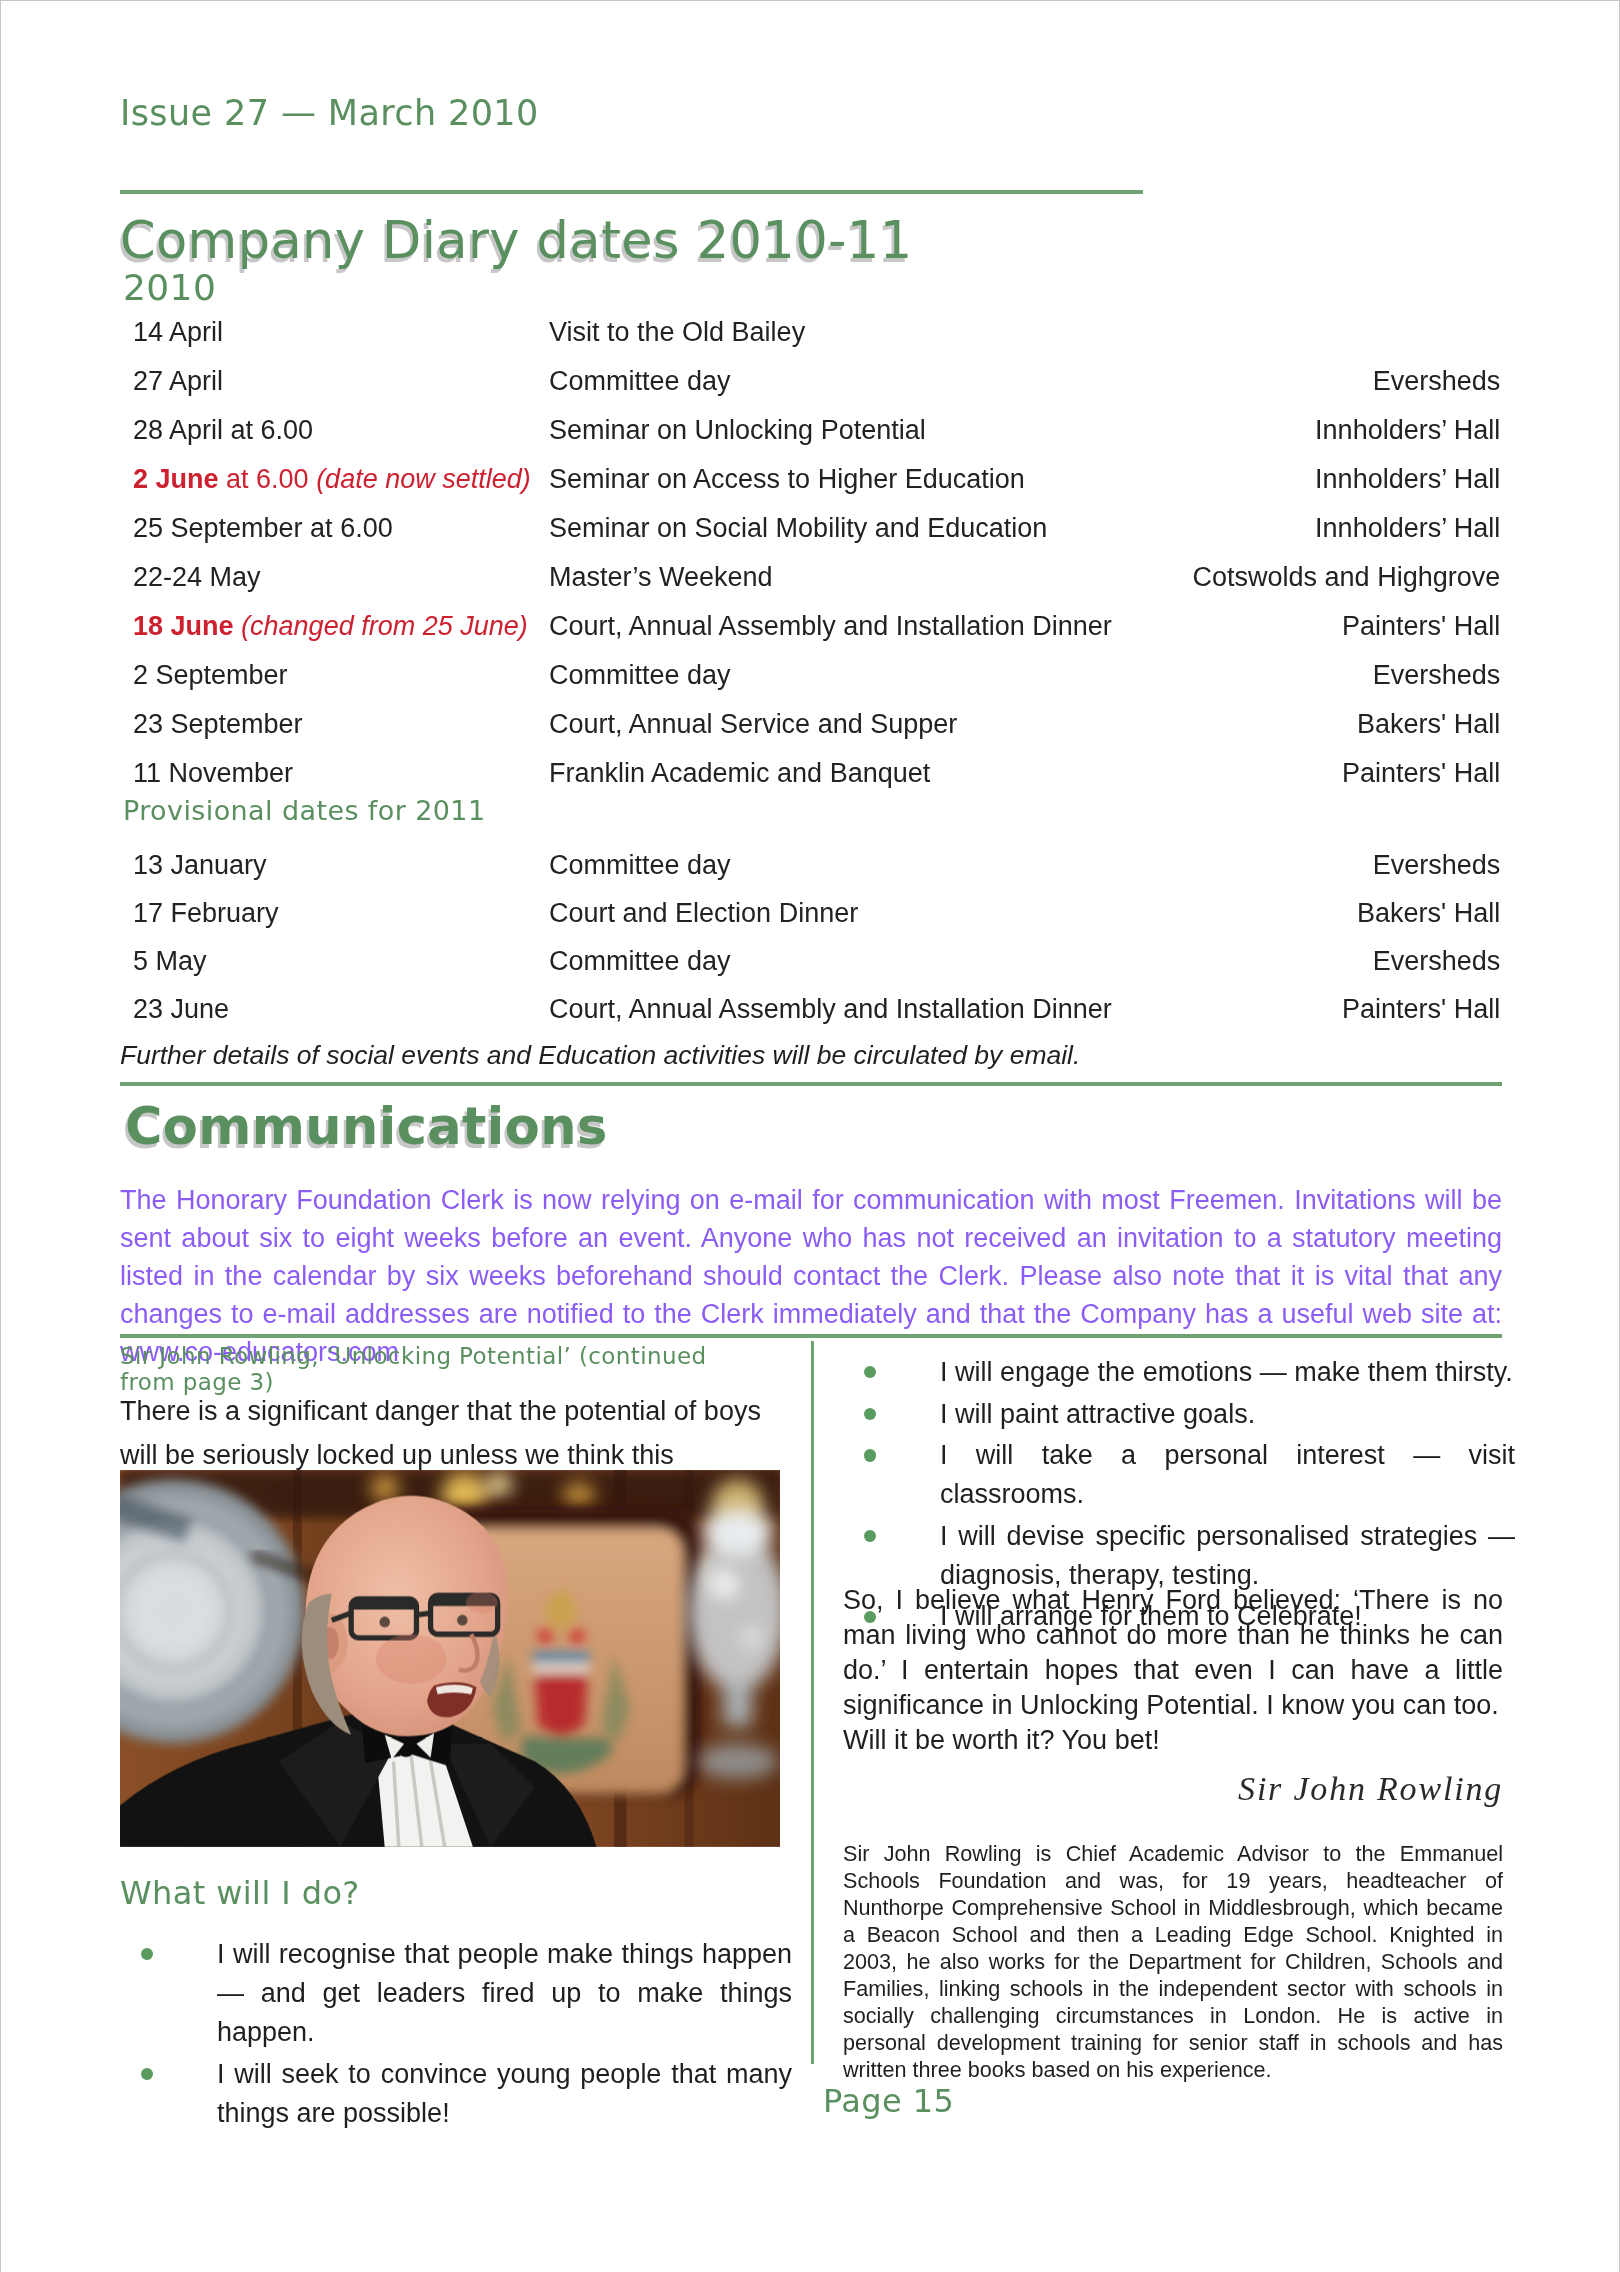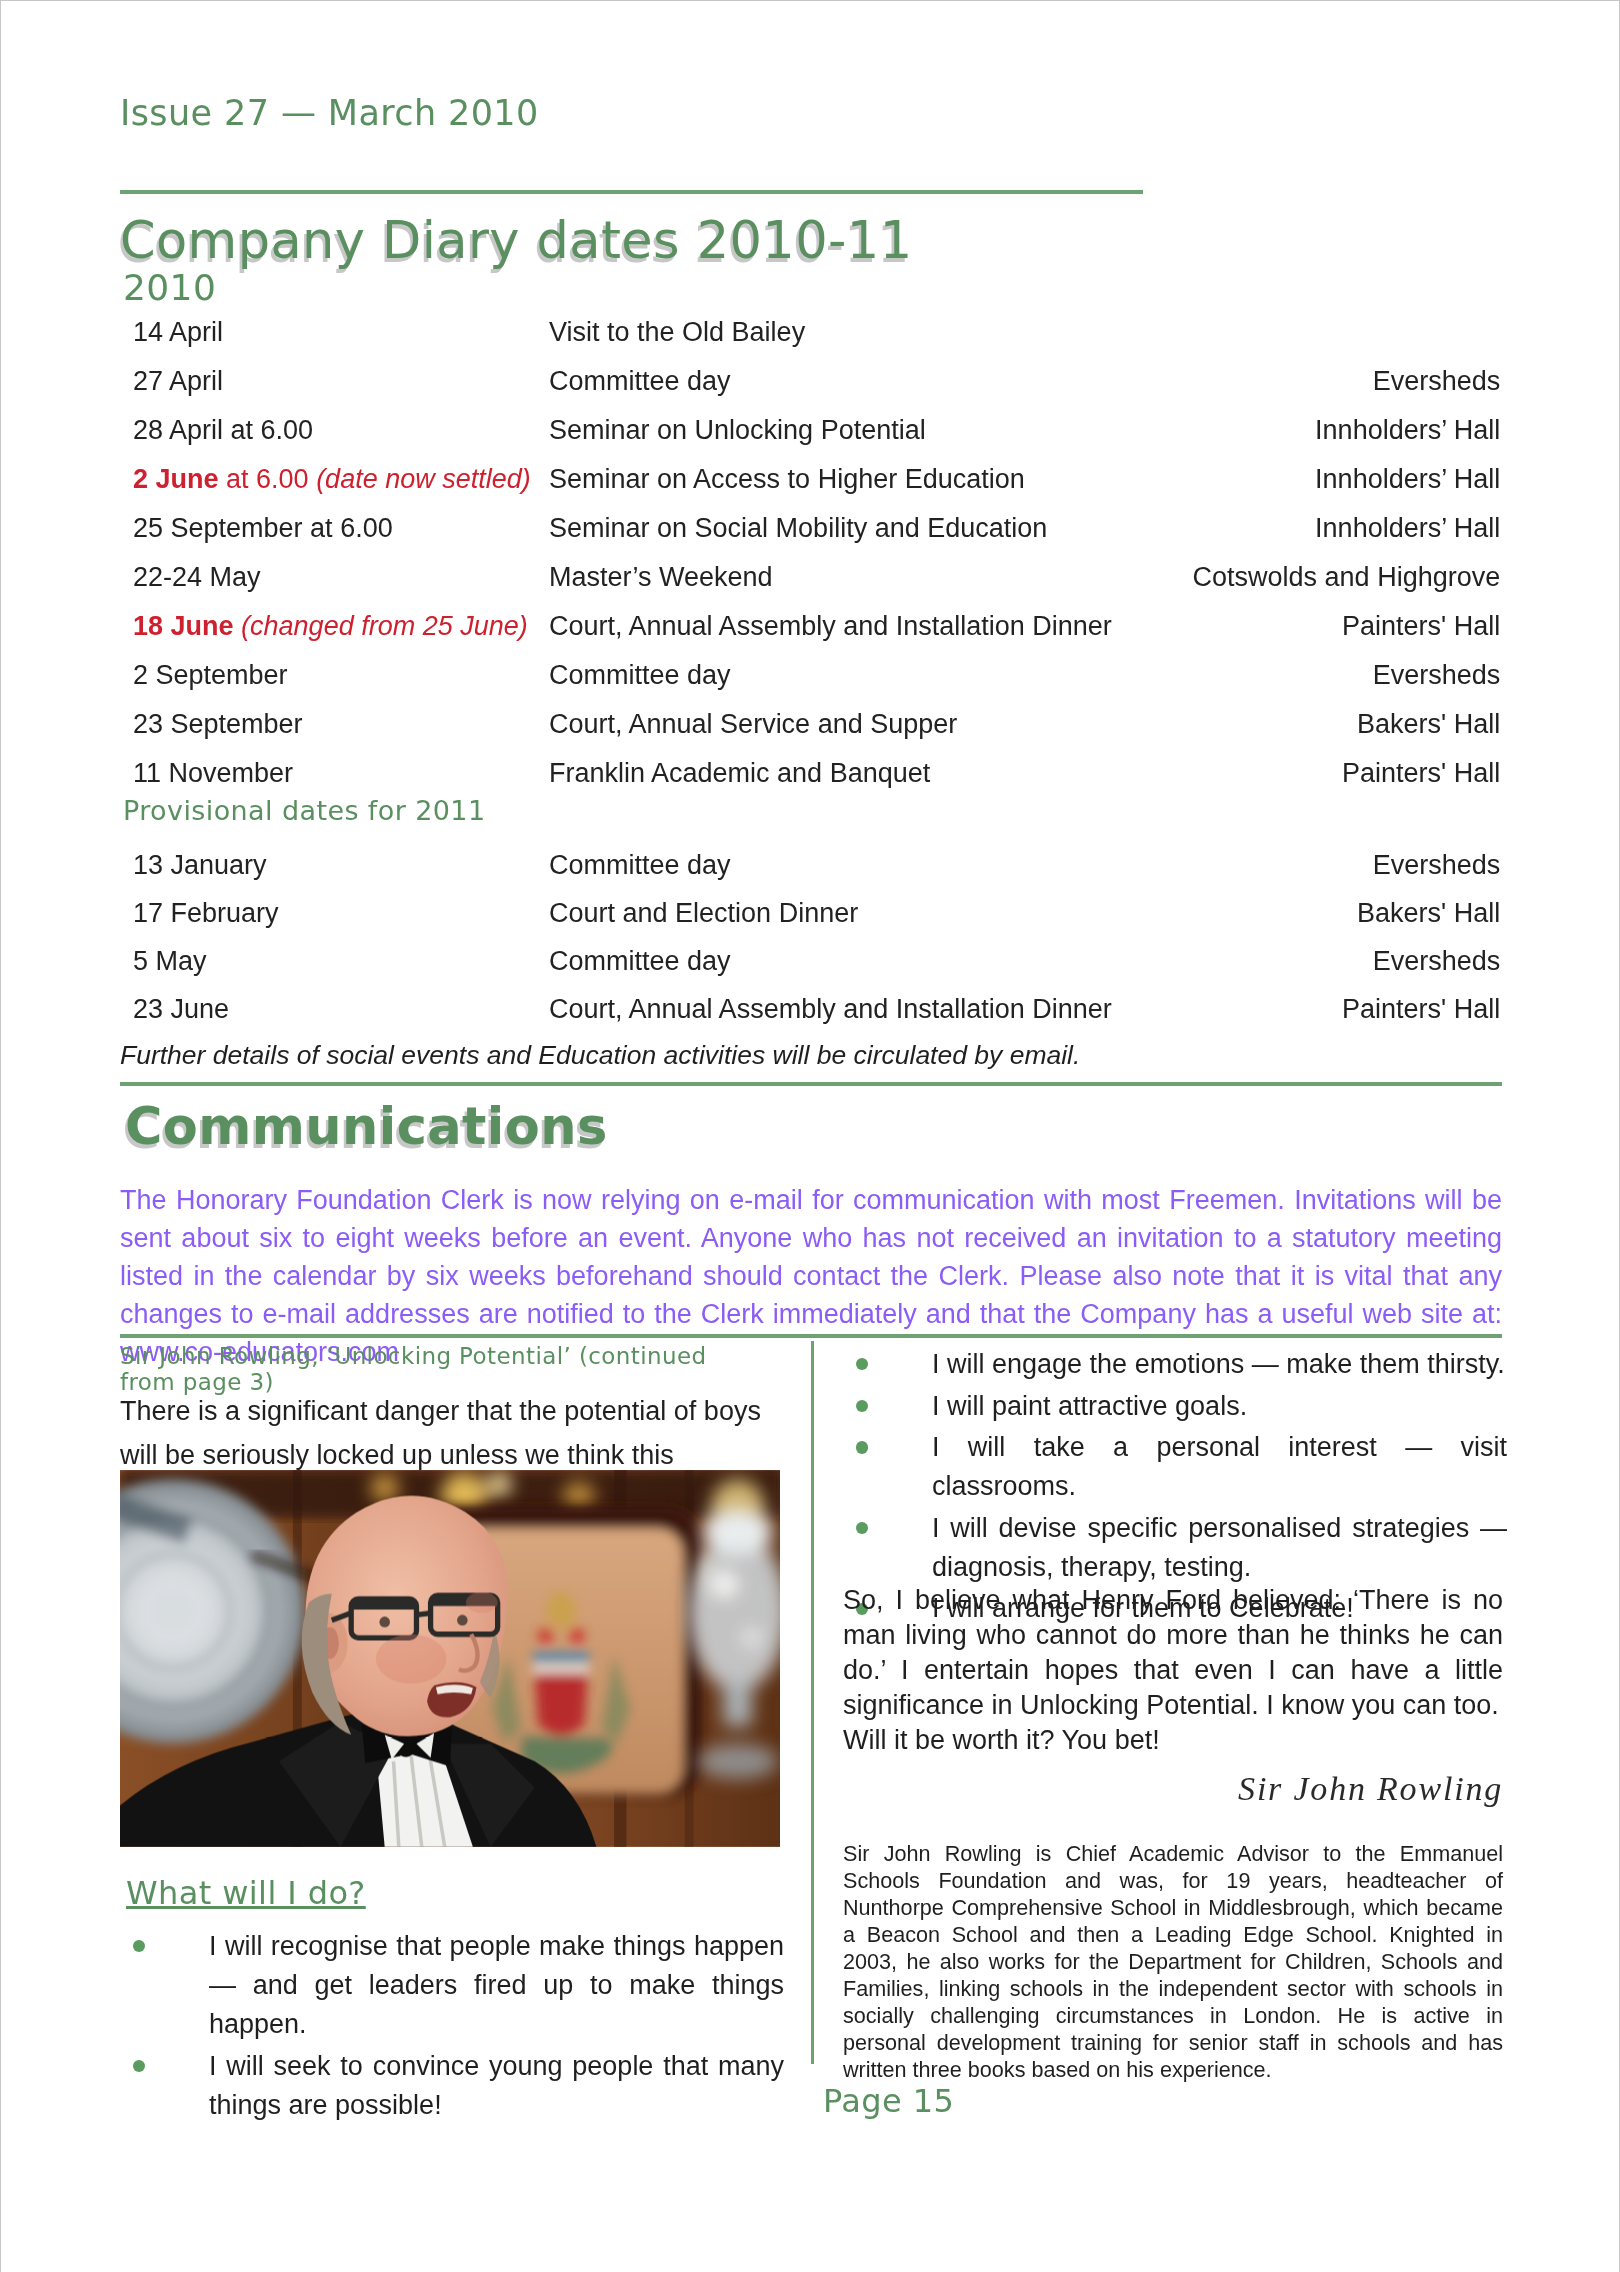--- a/index.html
+++ b/index.html
@@ -49,24 +49,24 @@
   }
 
   .col-divider{left:810px;top:1340px;width:2.6px;height:723px;background:#6fa273;}
 
   .left-col{left:119px;top:1340px;width:640px;height:732px;}
   .right-col{left:842px;top:1340px;width:660px;height:732px;}
 
   .cont-note{left:0;top:1.8px;font-size:23px;}
   .intro{left:0;top:48px;width:660px;font-size:27px;line-height:44px;color:#1f1f1f;}
   .photo-wrap{left:0;top:129px;width:660px;height:377px;}
-  .what-heading{left:6px;top:533px;font-size:32px;text-decoration:underline;}
+  .what-heading{left:0;top:533px;font-size:32px;}
   .left-bullets{left:0;top:582px;width:660px;}
 
-  ul.blist{list-style:none;margin:4px;padding:0;}
+  ul.blist{list-style:none;margin:12px;padding:0;}
   ul.blist li{
     position:relative;padding-left:85px;margin:0 0 2.6px 0;
     font-size:27px;line-height:39px;color:#1f1f1f;text-align:justify;
   }
   ul.blist li .dot{
     position:absolute;left:8.8px;top:13.2px;width:12.3px;height:12.3px;border-radius:50%;
     background:#5a9b60;
   }
   .right-bullets{left:0;top:0;width:660px;}
   .closing-para{

